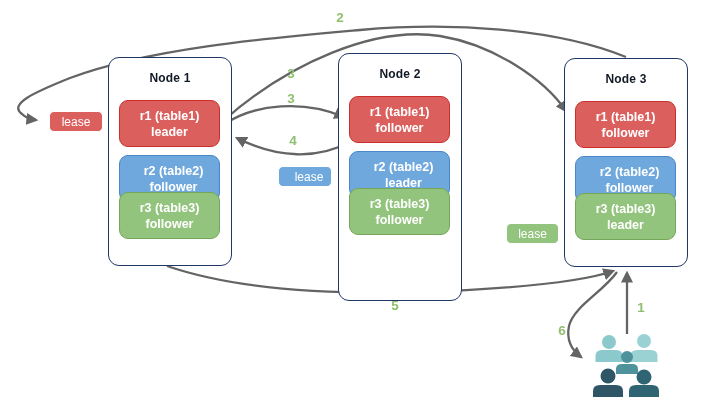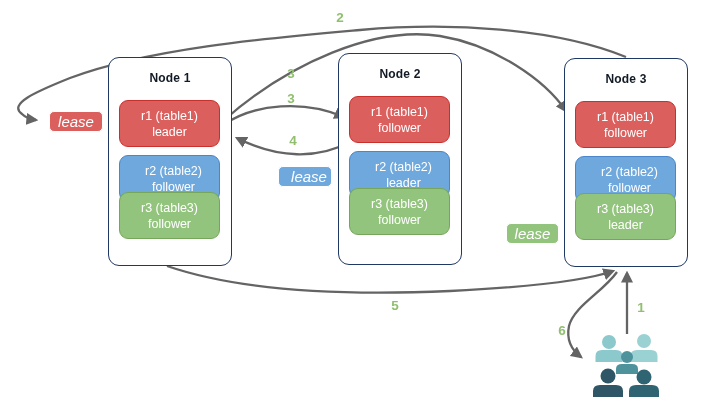--- a/index.html
+++ b/index.html
@@ -18,31 +18,31 @@
   }
   .node-title {
     position:absolute; top:13px; left:0; right:0; text-align:center;
     font-weight:bold; font-size:12px; color:var(--title-text,#121a26);
     letter-spacing:.2px;
   }
   .range {
     position:absolute; left:10px; width:101px; height:47px; border-radius:9px;
     display:flex; flex-direction:column; justify-content:center;
     color:var(--fill-text,#fff); font-size:12.5px; line-height:1.28; text-align:center;
-    border:1.4px solid; box-sizing:border-box;
+    border:1.4px solid; box-sizing:border-box;font-weight:bold;
   }
   .pos0 { top:42px; } .pos1 { top:97px; } .pos2 { top:134px; }
   .red   { background:var(--red-fill,#db5f5d);   border-color:var(--red-border,#c9302c); }
   .blue  { background:var(--blue-fill,#6fa8dc);  border-color:var(--blue-border,#4a86c8);padding-left:8px; }
   .green { background:var(--green-fill,#93c47d); border-color:var(--green-border,#76a65a); }
 
   .lease {
     position:absolute; height:21px; border-radius:5px; box-sizing:border-box;
     display:flex; align-items:center; justify-content:center;
-    color:var(--fill-text,#fff); font-size:15px; border:1.3px solid;font-style:italic;
+    color:var(--fill-text,#fff); font-size:12px; border:1.3px solid;
   }
   .lease-red   { left:49px;  top:111px; width:54px; }
   .lease-blue  { left:278px; top:166px; width:54px; }
   .lease-green { left:506px; top:223px; width:53px; }
 
   .step {
     position:absolute; transform:translate(-50%,-50%);
     color:var(--step-label,#8fbf6f); font-weight:bold; font-size:13.5px;
   }
   .users { position:absolute; left:585px; top:330px; }
@@ -81,21 +81,21 @@
     <div class="range blue pos1">
       <span>r2 (table2)</span>
       <span>follower</span>
     </div>
     <div class="range green pos2">
       <span>r3 (table3)</span>
       <span>follower</span>
     </div>
   </div>
 
-  <div class="node" style="left:338px;top:53px;height:212px;">
+  <div class="node" style="left:338px;top:53px;height:248px;">
     <div class="node-title">Node 2</div>
     <div class="range red pos0">
       <span>r1 (table1)</span>
       <span>follower</span>
     </div>
     <div class="range blue pos1">
       <span>r2 (table2)</span>
       <span>leader</span>
     </div>
     <div class="range green pos2">

